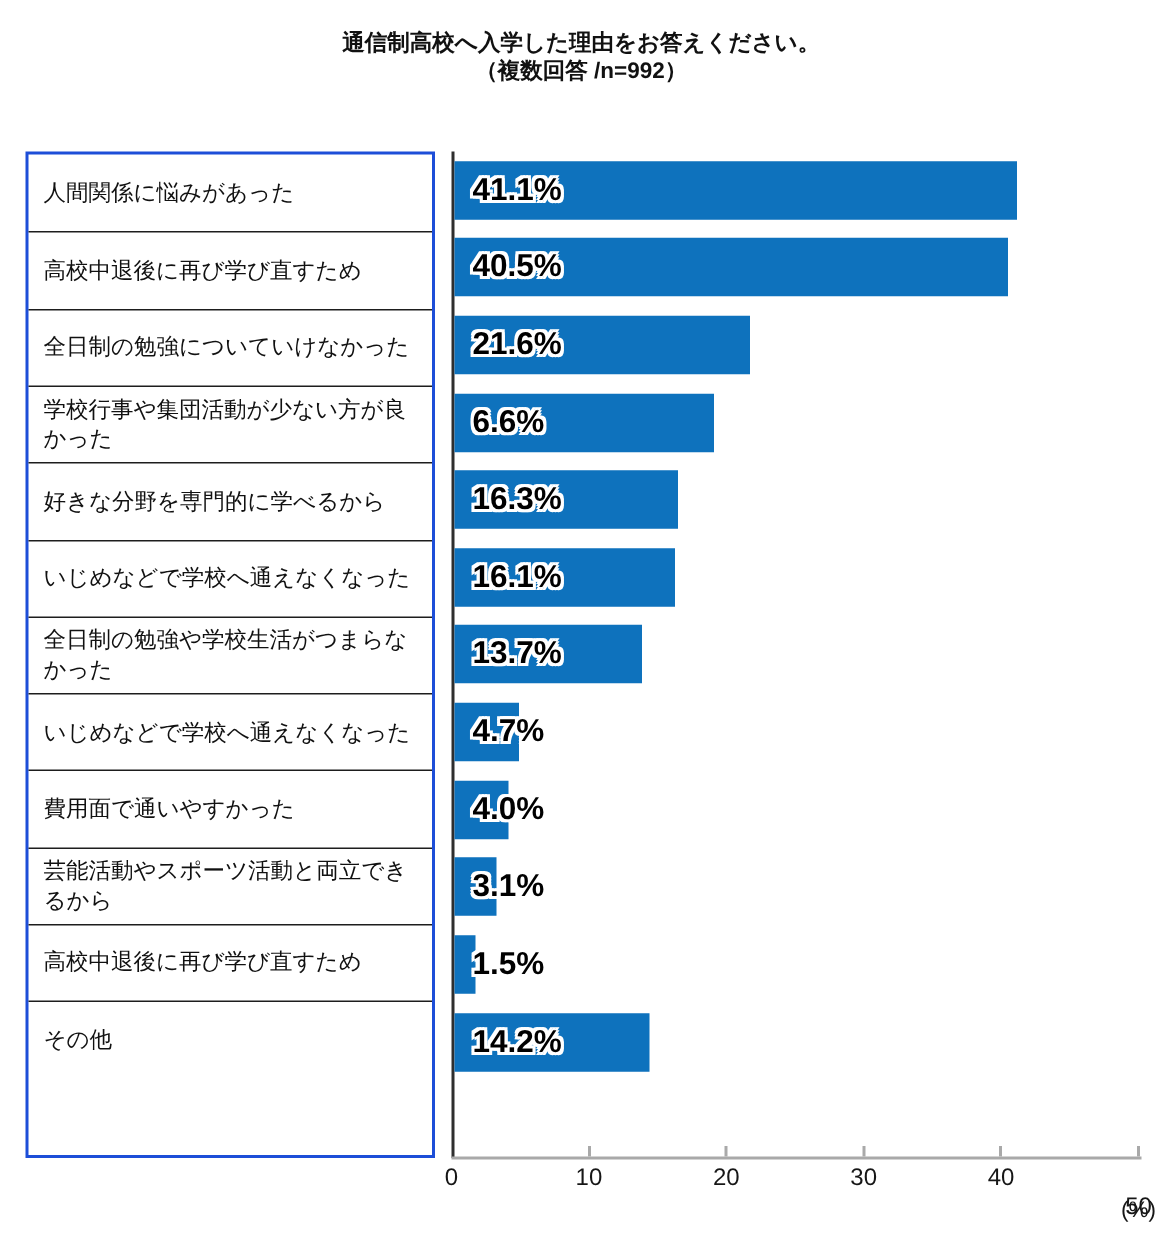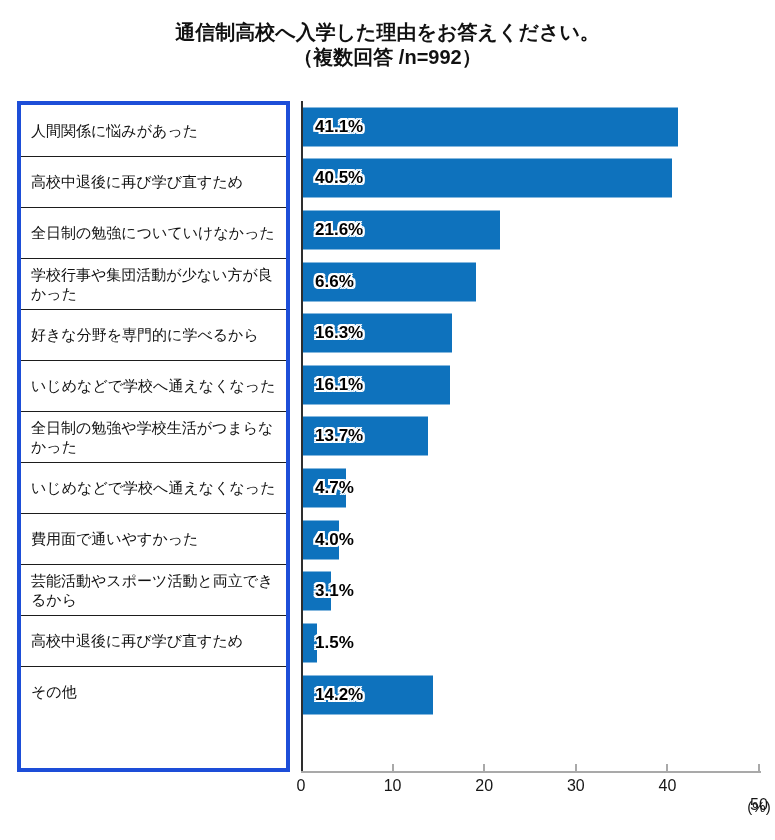--- a/index.html
+++ b/index.html
@@ -1,44 +1,44 @@
 <!DOCTYPE html>
 <html><head>
 <meta charset="utf-8">
 <style>
   html,body { margin:0; padding:0; background:#fff; }
   body { width:775px; height:840px; font-family:"Liberation Sans","DejaVu Sans",sans-serif; }
   .canvas { position:relative; width:775px; height:840px; background:#fff; overflow:hidden; }
 
   .title-block { position:absolute; top:20px; left:0; width:775px; text-align:center; }
-  .title-line { font-size:20px; font-weight:bold; color:#111; line-height:1.25; }
+  .title-line { font-size:15px; font-weight:bold; color:#111; line-height:1.25; }
 
   
   .cat-table {
     position:absolute; left:17px; top:101px; width:273px; height:671px;
-    border:4px solid #1d4ed8; box-sizing:border-box;
+    border:2px solid #1d4ed8; box-sizing:border-box;
     display:grid; grid-template-rows:repeat(13,1fr);
     background:#fff;
   }
   .trow { border-top:1.5px solid #1d1d1d; display:flex; align-items:center;
           padding:3px 8px 3px 10px; box-sizing:border-box; }
   .trow:first-child { border-top:none; }
   .cat-text { font-size:15px; line-height:1.3; color:#111; }
 
   
   .plot {
     position:absolute; left:301px; top:101px; width:458px; height:671px;
     border-left:2.5px solid #2e2e2e; box-sizing:border-box;
     display:grid; grid-template-rows:repeat(13,1fr);
   }
   .prow { position:relative; }
   .bar { position:absolute; left:0; top:50%; transform:translateY(-50%);
          height:39px; background:#0e72bd; }
   .val { position:absolute; left:12px; top:50%; transform:translateY(-50%);
-         font-size:17px; font-weight:bold; color:#000; white-space:nowrap;
+         font-size:21px; font-weight:bold; color:#000; white-space:nowrap;
          text-shadow:
            -2px -2px 0 #fff, 2px -2px 0 #fff, -2px 2px 0 #fff, 2px 2px 0 #fff,
            -2px 0 0 #fff, 2px 0 0 #fff, 0 -2px 0 #fff, 0 2px 0 #fff; }
 
   
   .xaxis-line { position:absolute; left:301px; top:771px; width:460px; height:2px; background:#a9a9a9; }
   .tickmarks { position:absolute; left:301px; top:764px; width:458px; height:7px; }
   .tick { position:absolute; bottom:0; width:2px; height:7px; background:#a9a9a9; transform:translateX(-50%); }
   .xlabels { position:absolute; left:301px; top:777px; width:458px; height:22px; }
   .xlabel { position:absolute; top:0; transform:translateX(-50%);

